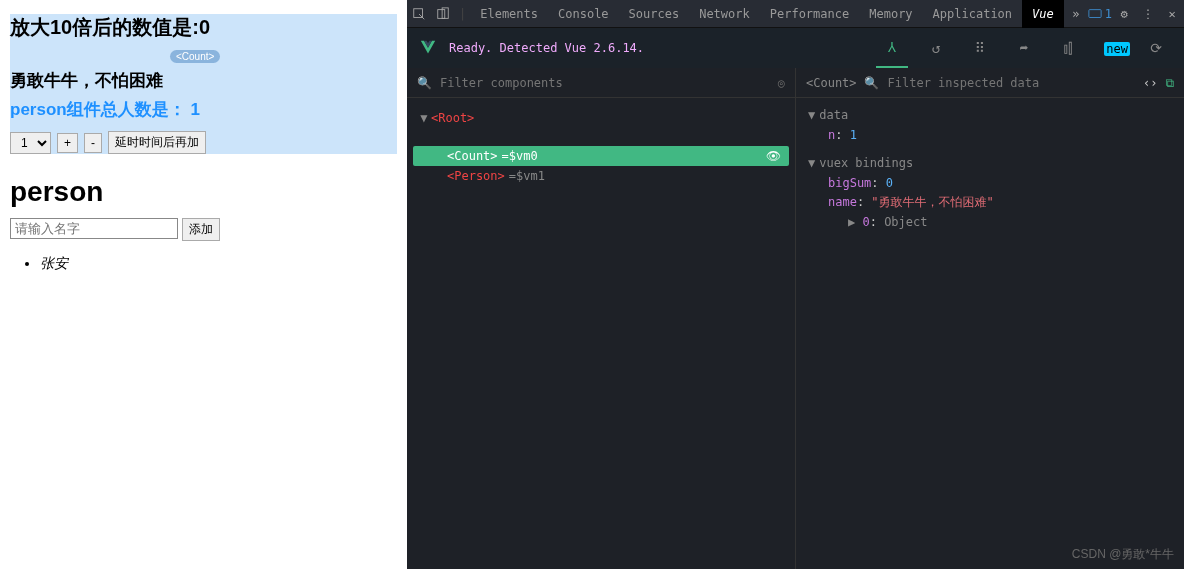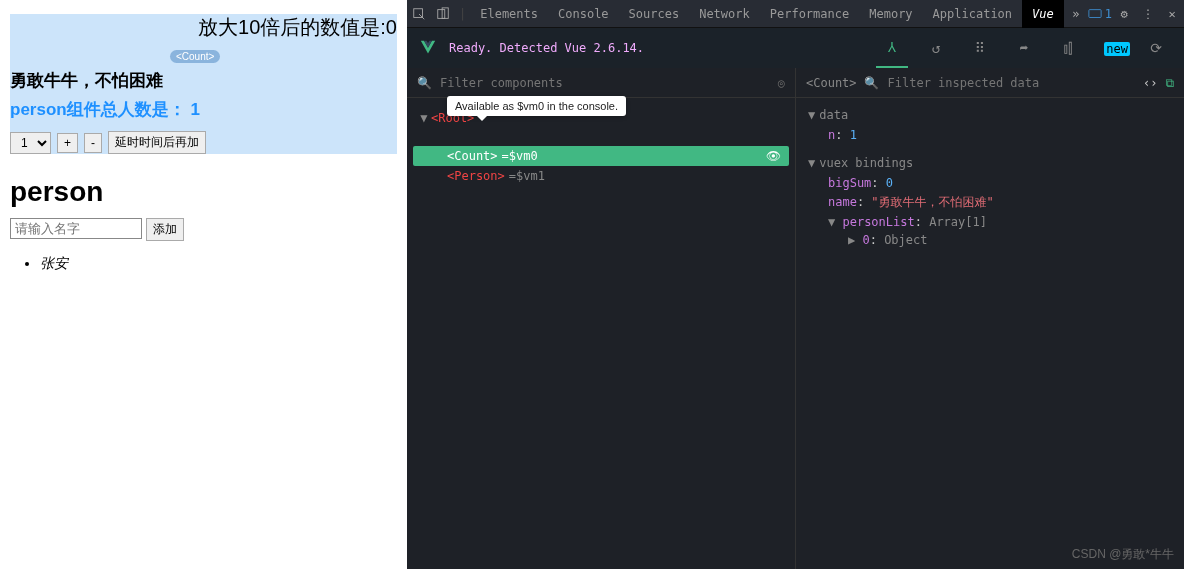--- a/index.html
+++ b/index.html
@@ -2,28 +2,28 @@
 <html><head>
 <meta charset="utf-8">
 <style>
 * { margin:0; padding:0; box-sizing:border-box; }
 body { display:flex; width:1184px; height:569px; font-family:Arial,"Microsoft YaHei",sans-serif; overflow:hidden; }
 
 
 .left { width:432px; background:#fff; padding:8px 10px; font-size:14px; }
 .left .hl { background:#cce4fa; }
 .left h1 { font-size:28px; font-weight:700; margin:2px 0 8px; }
-.left h2 { font-size:20px; font-weight:400; margin:6px 0;text-align:right; }
+.left h2 { font-size:20px; font-weight:700; margin:6px 0; }
 .left h3 { font-size:17px; font-weight:700; margin:6px 0; }
 .left .bold { font-weight:700; }
 .left .blue { color:#1e90ff; }
 .left .badge { display:inline-block; background:#8ab4dd; color:#fff; font-size:10px; padding:1px 6px; border-radius:8px; margin-left:160px; }
 .left .btn-row { margin:10px 0; display:flex; gap:6px; align-items:center; }
 .left select, .left button { font-size:12px; padding:2px 6px; background:#efefef; border:1px solid #aaa; }
-.left input[type=text] { border:1px solid #888; padding:2px 4px; font-size:13px; width:132px; }
+.left input[type=text] { border:1px solid #888; padding:2px 4px; font-size:13px; width:168px; }
 .left ul { margin:14px 0 0 30px;font-style:italic; }
 .left .sec2 h1 { font-size:28px; margin:22px 0 10px; }
 .left .sec2 h2 { font-size:20px; margin:8px 0 16px; }
 .left .inputrow { margin:8px 0; }
 
 
 .dev { flex:1; background:#1e2127; color:#ccc; font-family:Menlo,Consolas,monospace; font-size:12px; display:flex; flex-direction:column; }
 .tabbar { display:flex; align-items:center; height:28px; background:#282c34; border-bottom:1px solid #111; color:#999; }
 .tabbar .ic { width:24px; text-align:center; color:#aaa; }
 .tabbar .tab { padding:0 10px; line-height:28px; cursor:pointer; }
@@ -154,21 +154,20 @@
   </div>
 
   <div class="body">
     <div class="colL">
       <div class="filterbar">
         <span class="ic2">🔍</span>
         <input placeholder="Filter components" style="">
         <span class="ic2">◎</span>
       </div>
       <div class="tree">
-        <div class="tooltip">Available as $vm0 in the console.</div>
         <div class="row" style="padding-left:4px">
           <span class="arr">▼</span>
             <span class="tag">&lt;Root&gt;</span>
         </div>
         <div class="row sel" style="padding-left:34px;margin-top:18px">
           <span class="tag">&lt;Count&gt;</span>
             <span class="asgn"> = </span>
             <span class="var">$vm0</span>
           <span class="eye">👁</span>
         </div>
@@ -190,20 +189,19 @@
       </div>
       <div class="insp-body">
         <div class="sect">
           <div class="sect-t"><span class="arr">▼</span><span>data</span></div>
           <div class="kv"><span class="key">n</span><span class="colon">: </span><span class="vnum">1</span></div>
         </div>
         <div class="sect">
           <div class="sect-t"><span class="arr">▼</span><span>vuex bindings</span></div>
           <div class="kv"><span class="key">bigSum</span><span class="colon">: </span><span class="vnum">0</span></div>
           <div class="kv"><span class="key">name</span><span class="colon">: </span><span class="vstr">"勇敢牛牛，不怕困难"</span></div>
-          <div class="kv"><span class="arr" style="color:#888">▼ </span><span class="key">personList</span><span class="colon">: </span><span class="vtype">Array[1]</span></div>
           <div class="kv" style="padding-left:40px"><span class="arr" style="color:#888">▶ </span><span class="key">0</span><span class="colon">: </span><span class="vtype">Object</span></div>
         </div>
       </div>
     </div>
   </div>
   <div class="watermark">CSDN @勇敢*牛牛</div>
 </div>
 
 </body></html>

